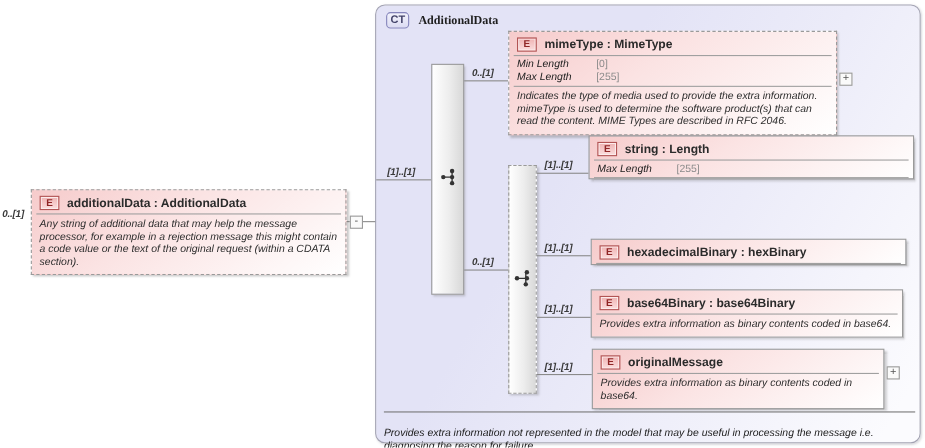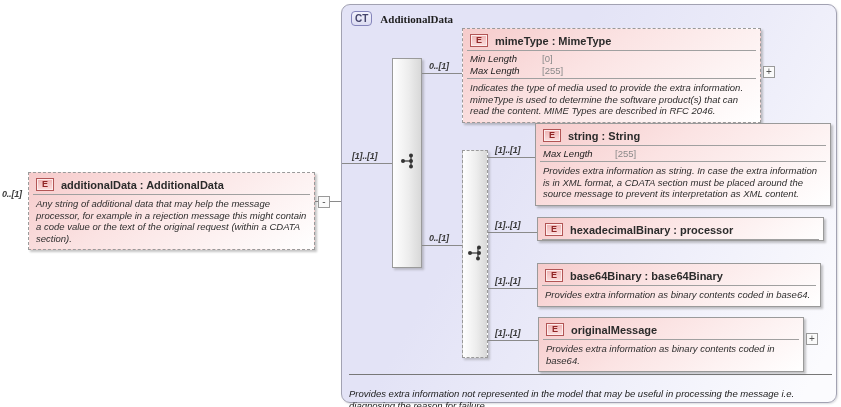--- a/index.html
+++ b/index.html
@@ -134,40 +134,39 @@
       </svg>
     </span>
   </div>
 
   <div class="hline" style="left:488px;top:157px;width:47px;"></div>
   <div class="card" style="left:495px;top:145px;">[1]..[1]</div>
 
   <div class="elem" style="left:535px;top:123px;width:296px;">
     <div class="elem-header">
       <span class="e-badge">E</span>
-      <span class="elem-title">string : String</span>
+      <span class="elem-title">string : Length</span>
     </div>
     <div class="sep"></div>
     <div class="facets">
       <div class="facet-row">
         <span class="facet-label">Max Length</span>
         <span class="facet-value">[255]</span>
       </div>
     </div>
     <div class="sep"></div>
-    <div class="elem-note">Provides extra information as string. In case the extra information is in XML format, a CDATA section must be placed around the source message to prevent its interpretation as XML content.</div>
   </div>
 
   <div class="hline" style="left:488px;top:232px;width:49px;"></div>
   <div class="card" style="left:495px;top:220px;">[1]..[1]</div>
 
   <div class="elem" style="left:537px;top:217px;width:287px;">
     <div class="elem-header">
       <span class="e-badge">E</span>
-      <span class="elem-title">hexadecimalBinary : processor</span>
+      <span class="elem-title">hexadecimalBinary : hexBinary</span>
     </div>
     <div class="sep"></div>
   </div>
 
   <div class="hline" style="left:488px;top:288px;width:49px;"></div>
   <div class="card" style="left:495px;top:276px;">[1]..[1]</div>
 
   <div class="elem" style="left:537px;top:263px;width:284px;">
     <div class="elem-header">
       <span class="e-badge">E</span>

